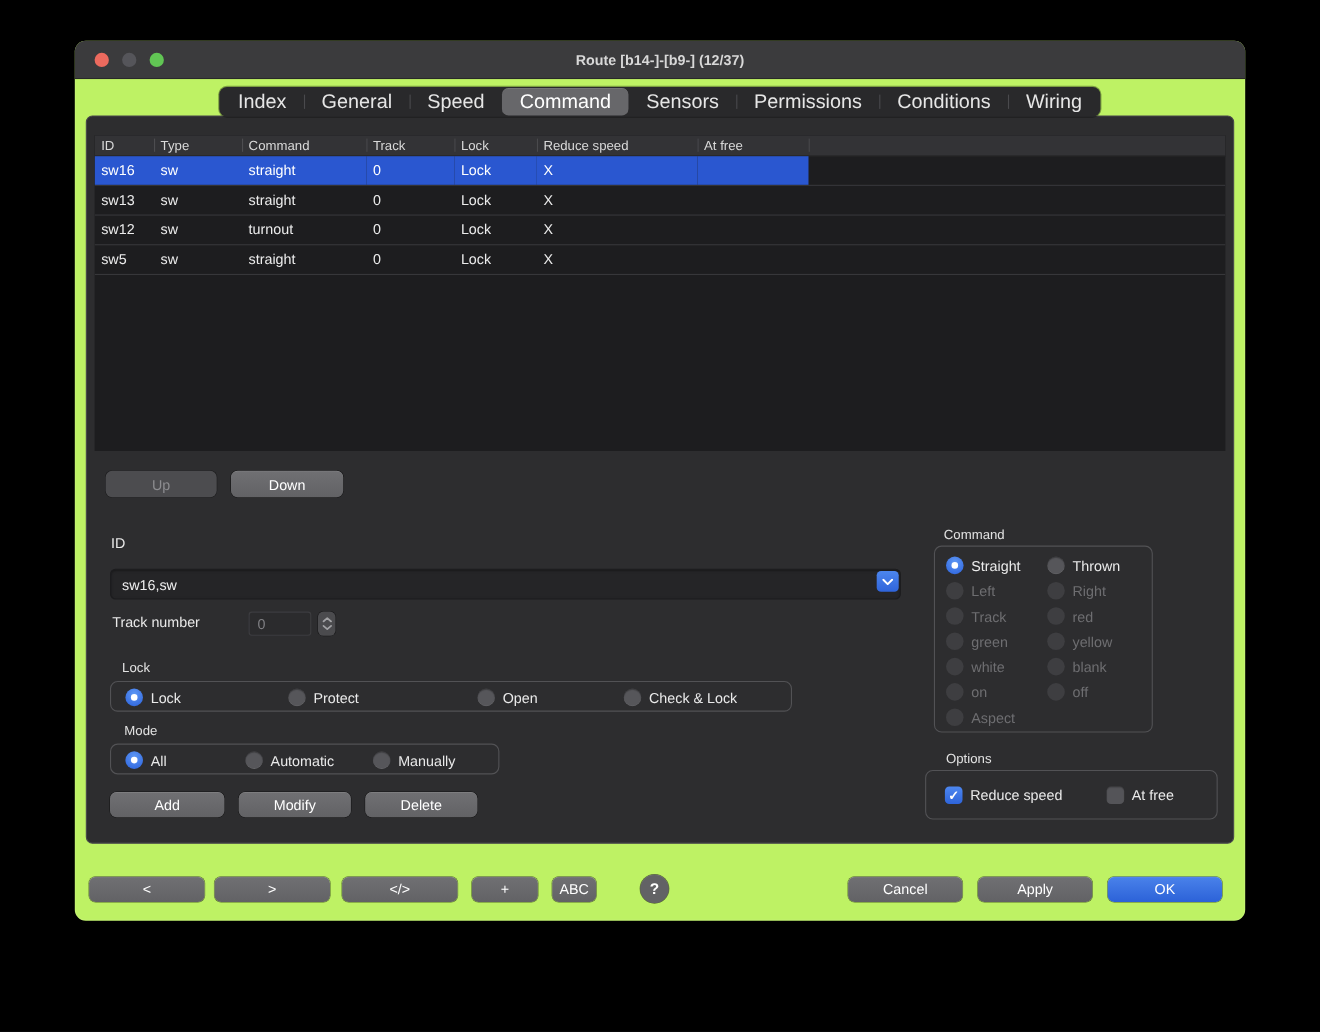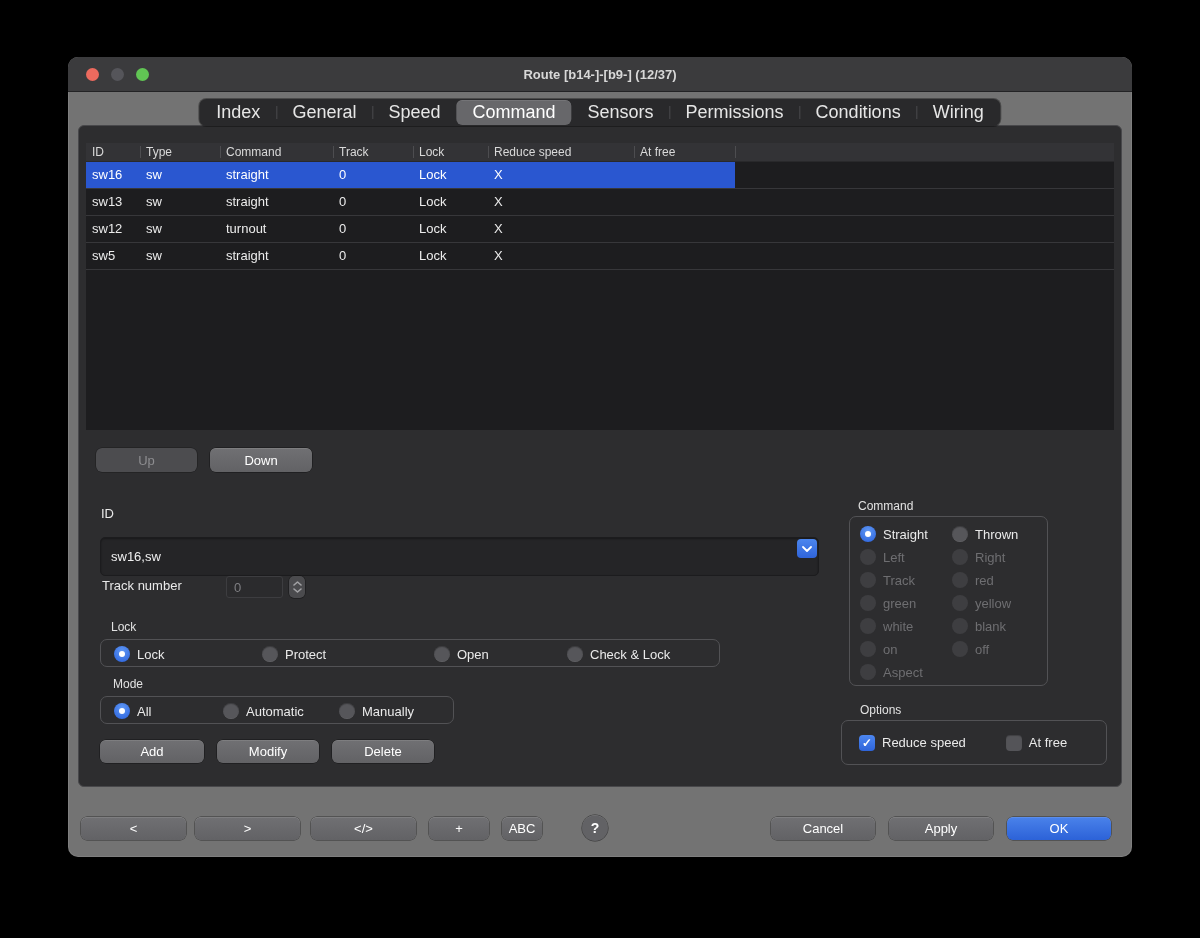--- a/index.html
+++ b/index.html
@@ -7,22 +7,22 @@
   body {
     background:#000;
     font-family:"Liberation Sans", sans-serif;
     position:relative;
     overflow:hidden;
     -webkit-font-smoothing:antialiased;
   }
 
   
   .window {
-    position:absolute; left:68px; top:57px; width:1064px; height:800px;
-    background:#737373; border-radius:10px;
+    position:absolute; left:68px; top:37px; width:1064px; height:800px;
+    background:#bef264; border-radius:10px;
     box-shadow:0 0 0 1px rgba(255,255,255,.09) inset, 0 30px 70px rgba(0,0,0,.8);
   }
   .titlebar {
     position:relative; height:35px; background:#3b3b3d;
     border-radius:10px 10px 0 0; border-bottom:1px solid #232325;
     display:flex; align-items:center; justify-content:center;
   }
   .traffic { position:absolute; left:18px; top:11px; display:flex; gap:12px; }
   .light { width:13px; height:13px; border-radius:50%; }
   .light.red   { background:#ec6a5e; }
@@ -75,21 +75,21 @@
     background:linear-gradient(#707073,#626265); border-radius:6px; color:#fff; font-size:13px;
     box-shadow:0 0 0 .5px rgba(0,0,0,.55), inset 0 .5px 0 rgba(255,255,255,.2);
     cursor:default; white-space:nowrap;
   }
   .btn.disabled { background:#4c4c4f; color:#8d8d90; box-shadow:0 0 0 .5px rgba(0,0,0,.4); }
   .btn.primary { background:linear-gradient(#4a82ea,#2c62d8); }
 
   
   .lbl { position:absolute; color:#e9e9e9; font-size:13px; white-space:nowrap; }
   .combo {
-    position:absolute; left:21px; top:411px; width:719px; height:39px;
+    position:absolute; left:21px; top:411px; width:719px; height:28px;
     background:#252527; border:1px solid #1c1c1e; border-radius:5px;
     display:flex; align-items:center; padding-left:10px; color:#f0f0f0; font-size:13px;
     box-shadow:inset 0 1px 2px rgba(0,0,0,.35);
   }
   .combo-btn {
     position:absolute; right:1px; top:1px; width:20px; height:19px; border-radius:4px;
     background:linear-gradient(#4c86ee,#2f64da);
     display:flex; align-items:center; justify-content:center;
   }
   .track-field {

